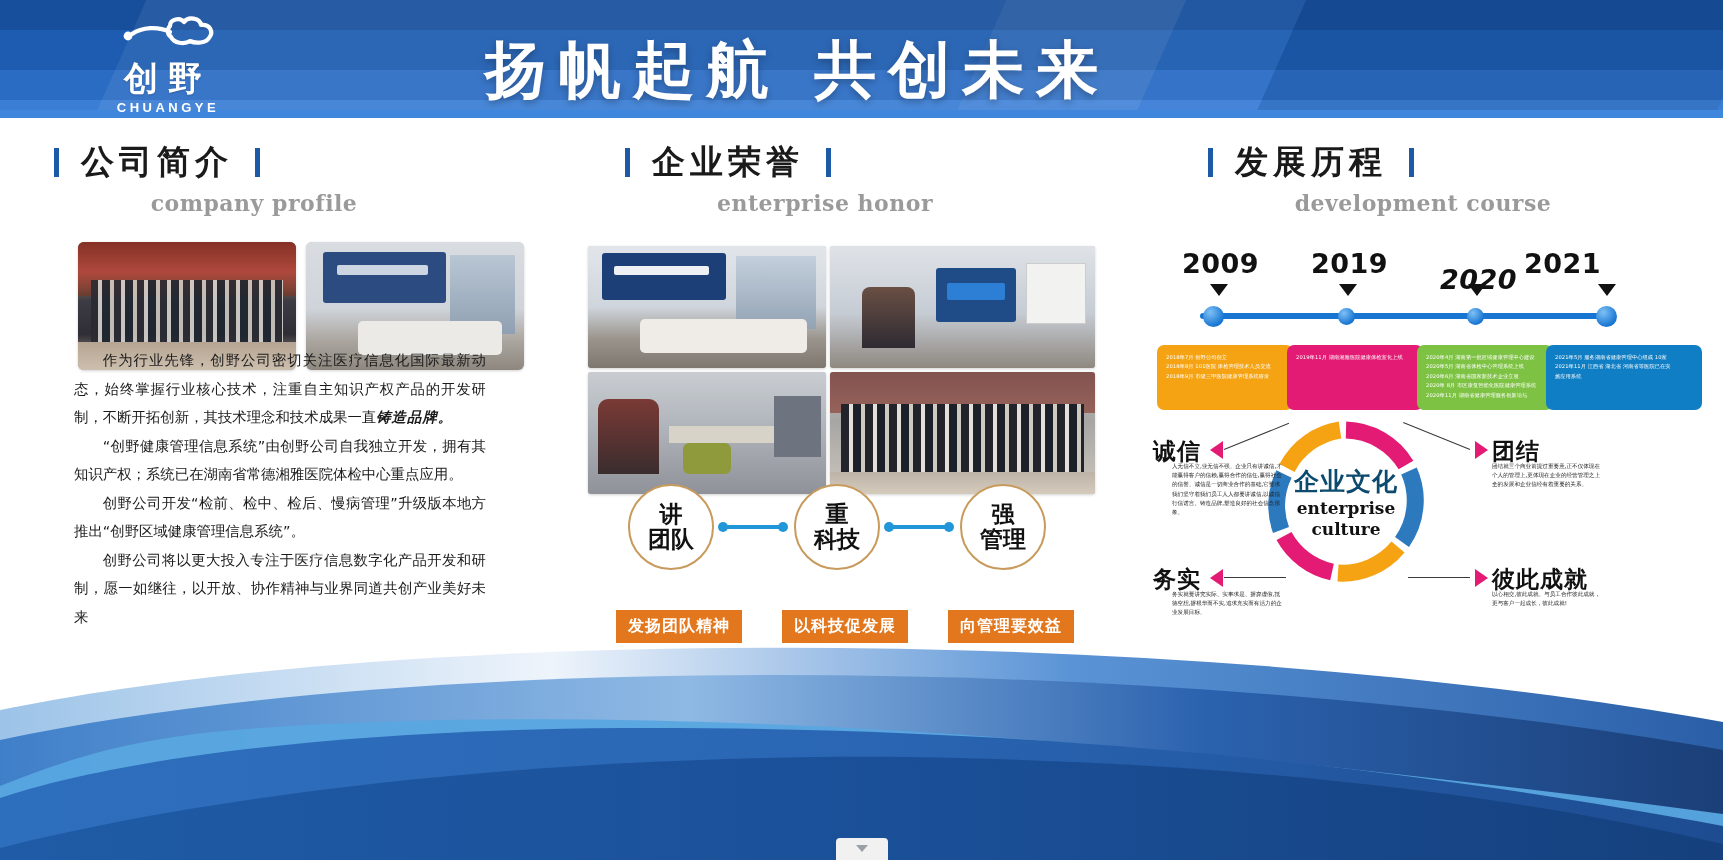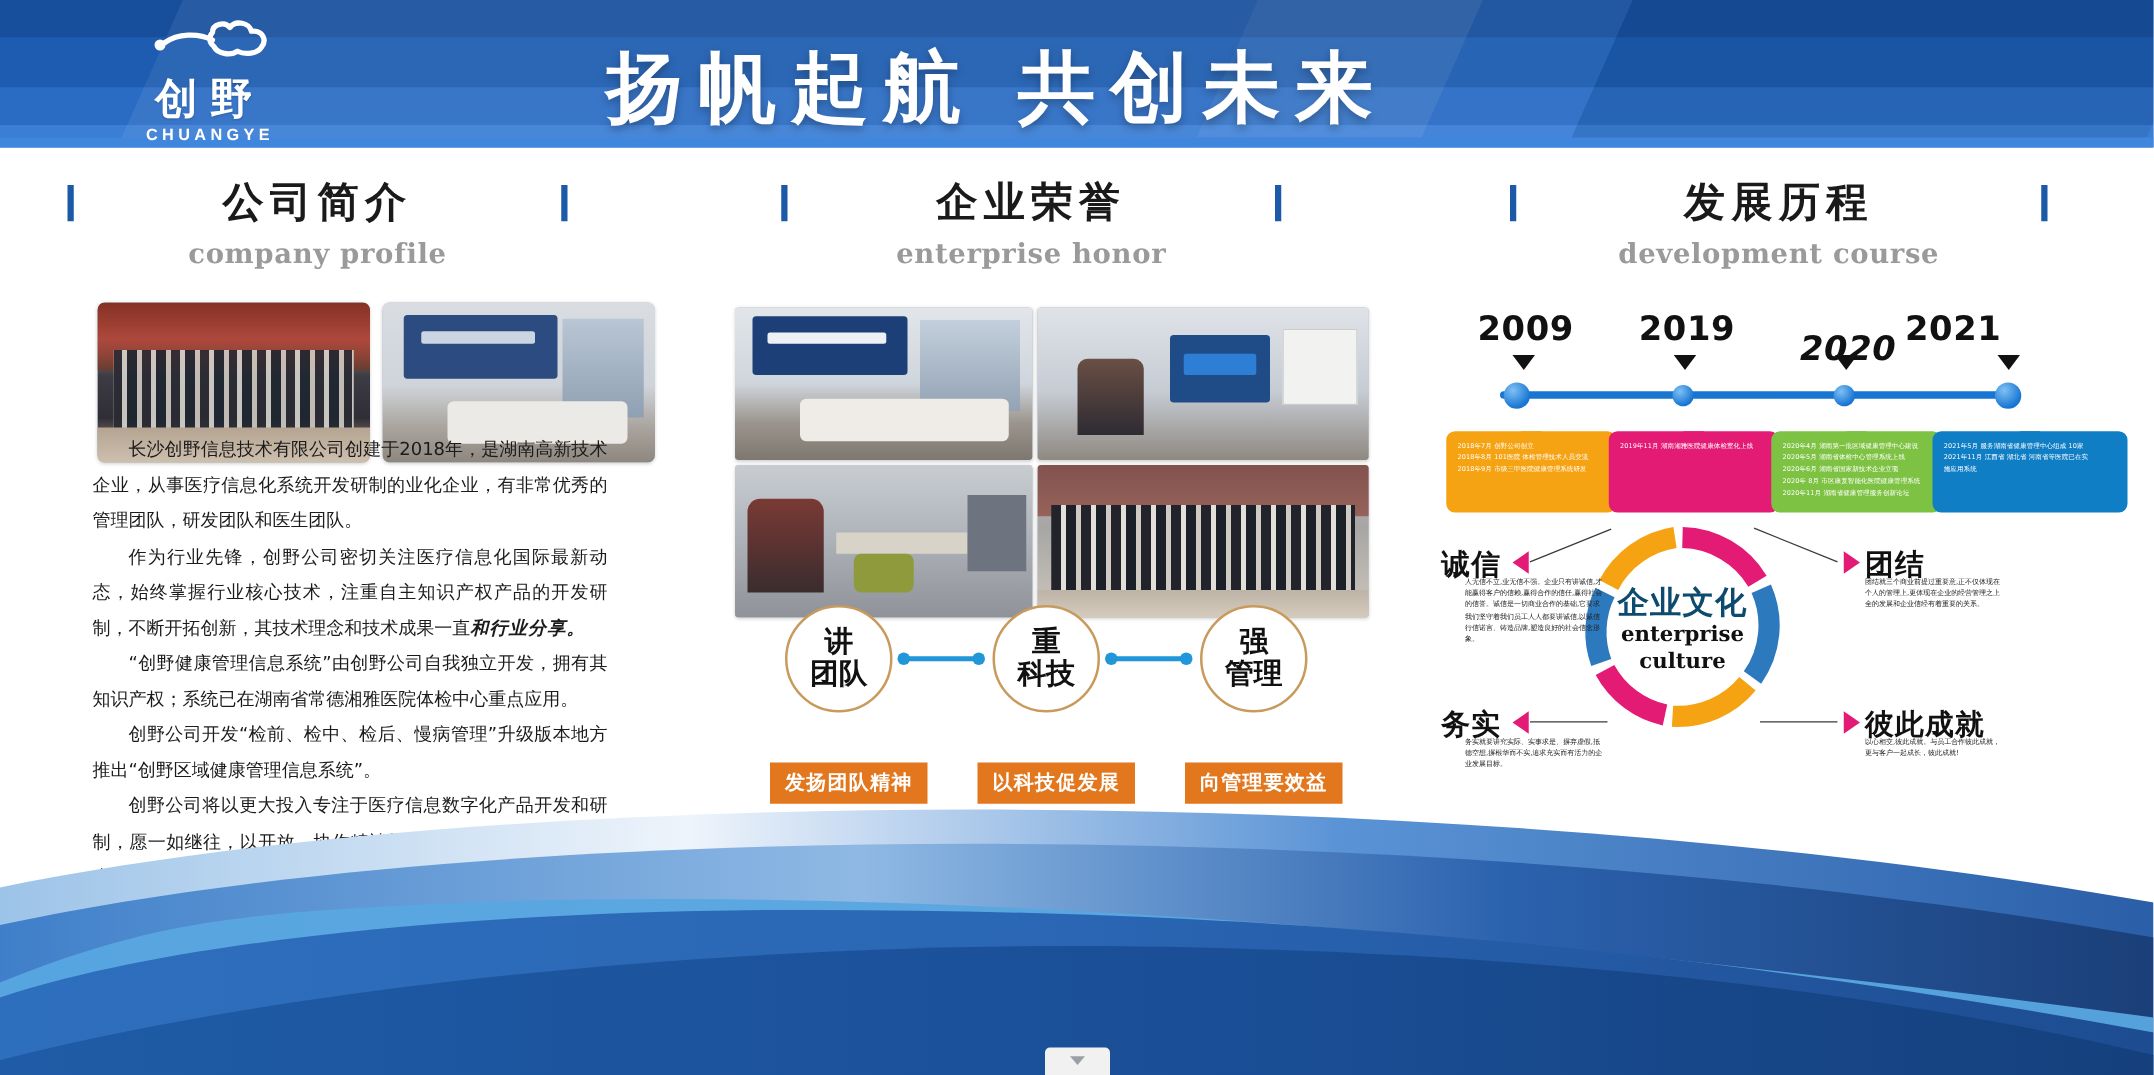--- a/index.html
+++ b/index.html
@@ -42,21 +42,21 @@
     color:#fff;font-size:62px;font-weight:900;letter-spacing:12px;
     font-family:"DejaVu Sans","Liberation Sans",sans-serif;
     text-shadow:0 3px 7px rgba(0,0,0,.28);
   }
 
   
   .sec-head{position:absolute;text-align:center;}
   .sec-title{
     font-size:33px;font-weight:700;color:#1a1a1a;letter-spacing:5px;
     font-family:"DejaVu Serif","Liberation Serif",serif;
-    display:flex;align-items:center;justify-content:space-between;gap:22px;
+    display:flex;align-items:center;justify-content:flex-start;gap:22px;
   }
   .sec-bar{display:inline-block;width:5px;height:29px;background:#1c5aa8;}
   .sec-sub{
     margin-top:5px;font-size:22px;color:#9a9a9a;letter-spacing:.5px;
     font-family:"DejaVu Serif","Liberation Serif",serif;font-weight:700;
   }
 
   
   .photo{position:absolute;border-radius:6px;background:#b9c2cc;overflow:hidden;
          box-shadow:0 1px 3px rgba(0,0,0,.18);}
@@ -189,22 +189,21 @@
 
   <div class="photo" style="left:306px;top:242px;width:218px;height:128px;">
     <div class="ph-inner" style="background:linear-gradient(180deg,#d9dde2 0%,#cfd4da 52%,#a9a49d 78%,#8d877f 100%);"></div>
     <div style="position:absolute;left:8%;top:8%;width:56%;height:40%;background:#1d3f77;border-radius:3px;opacity:.92;"></div>
     <div style="position:absolute;left:14%;top:18%;width:42%;height:8%;background:#e9eef5;opacity:.85;border-radius:2px;"></div>
     <div style="position:absolute;left:66%;top:10%;width:30%;height:62%;background:linear-gradient(180deg,#b9c6d4,#8fa0b2);"></div>
     <div style="position:absolute;left:24%;top:62%;width:66%;height:26%;background:#eceae6;border-radius:5px;"></div>
   </div>
 
   <div class="profile-text">
-    <p>长沙创野信息技术有限公司创建于2018年，是湖南高新技术企业，从事医疗信息化系统开发研制的业化企业，有非常优秀的管理团队，研发团队和医生团队。</p>
-    <p><span>作为行业先锋，创野公司密切关注医疗信息化国际最新动态，始终掌握行业核心技术，注重自主知识产权产品的开发研制，不断开拓创新，其技术理念和技术成果一直</span><span class="handwrite">和行业分享。</span></p>
+    <p><span>作为行业先锋，创野公司密切关注医疗信息化国际最新动态，始终掌握行业核心技术，注重自主知识产权产品的开发研制，不断开拓创新，其技术理念和技术成果一直</span><span class="handwrite">铸造品牌。</span></p>
     <p>“创野健康管理信息系统”由创野公司自我独立开发，拥有其知识产权；系统已在湖南省常德湘雅医院体检中心重点应用。</p>
     <p>创野公司开发“检前、检中、检后、慢病管理”升级版本地方推出“创野区域健康管理信息系统”。</p>
     <p>创野公司将以更大投入专注于医疗信息数字化产品开发和研制，愿一如继往，以开放、协作精神与业界同道共创产业美好未来</p>
   </div>
 
   <div class="photo" style="left:588px;top:246px;width:238px;height:122px;border-radius:3px;">
     <div class="ph-inner" style="background:linear-gradient(180deg,#e2e6ea 0%,#cfd5dc 50%,#9a948c 76%,#7d776f 100%);"></div>
     <div style="position:absolute;left:6%;top:6%;width:52%;height:38%;background:#1d3f77;border-radius:3px;"></div>
     <div style="position:absolute;left:11%;top:16%;width:40%;height:8%;background:#edf1f6;border-radius:2px;"></div>
     <div style="position:absolute;left:62%;top:8%;width:34%;height:60%;background:linear-gradient(180deg,#c3cfdc,#93a3b4);"></div>

